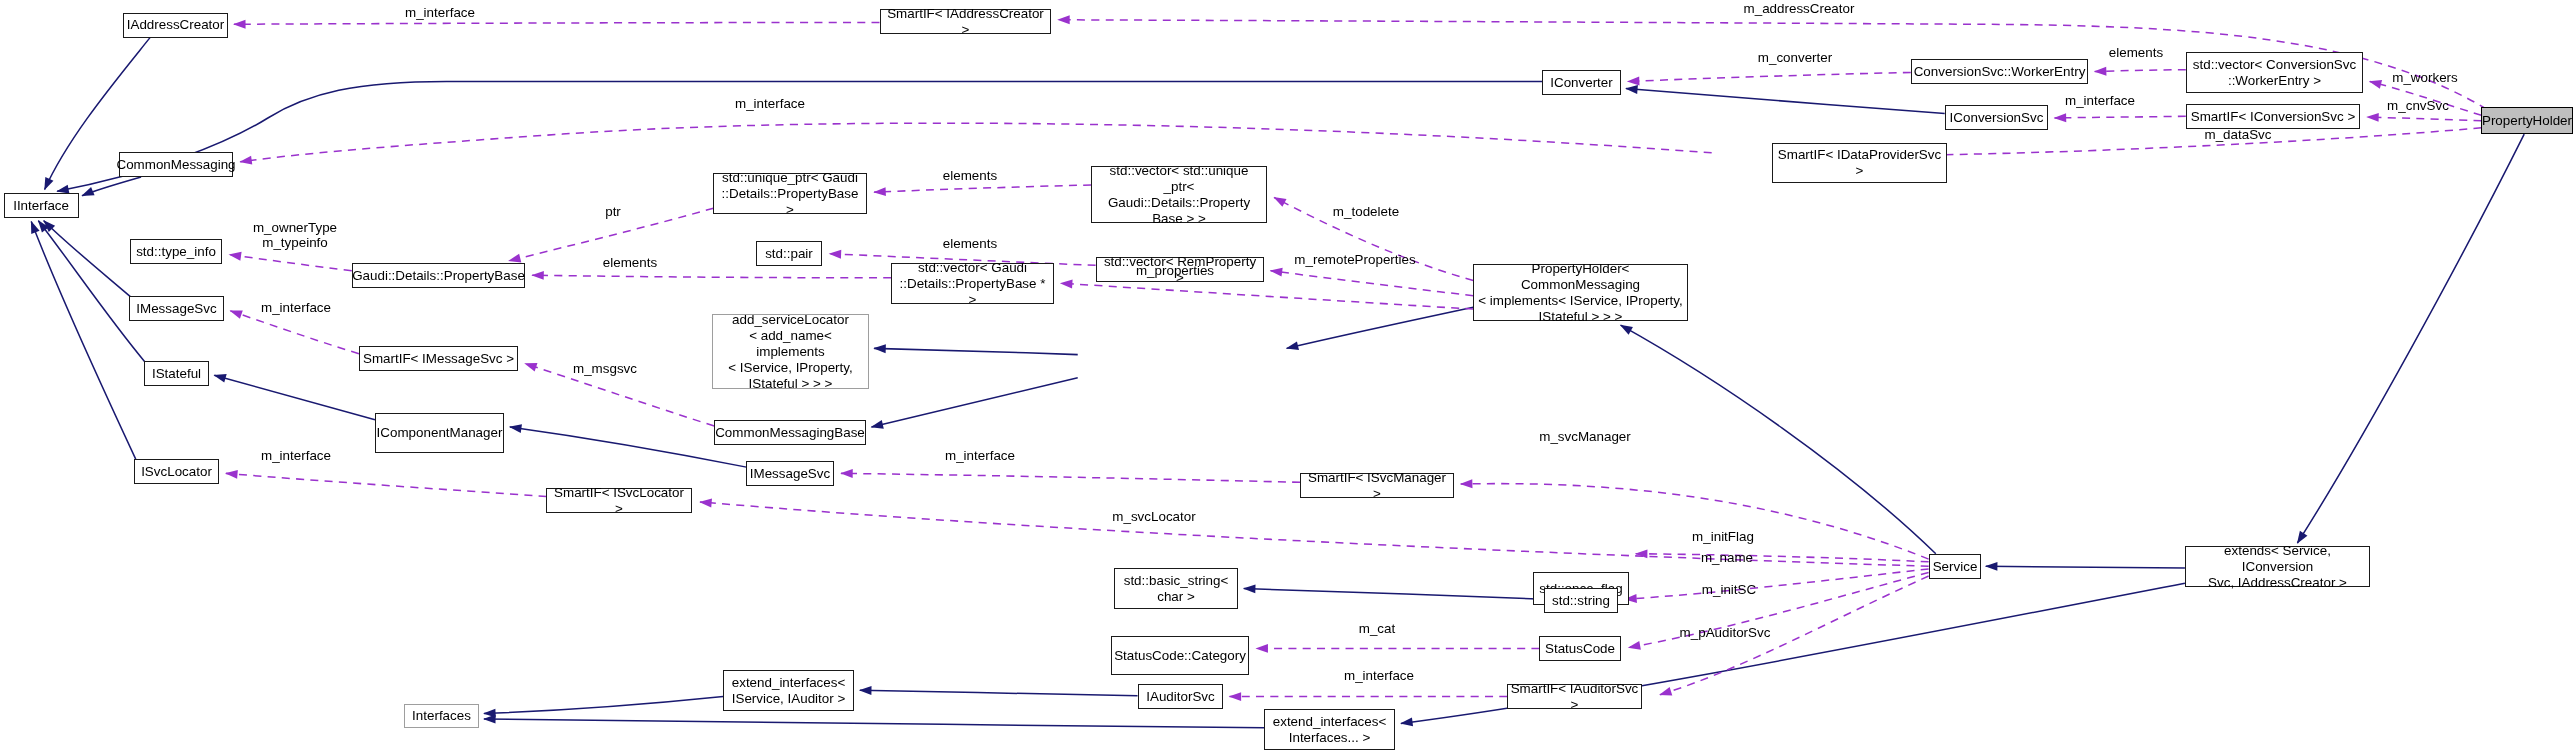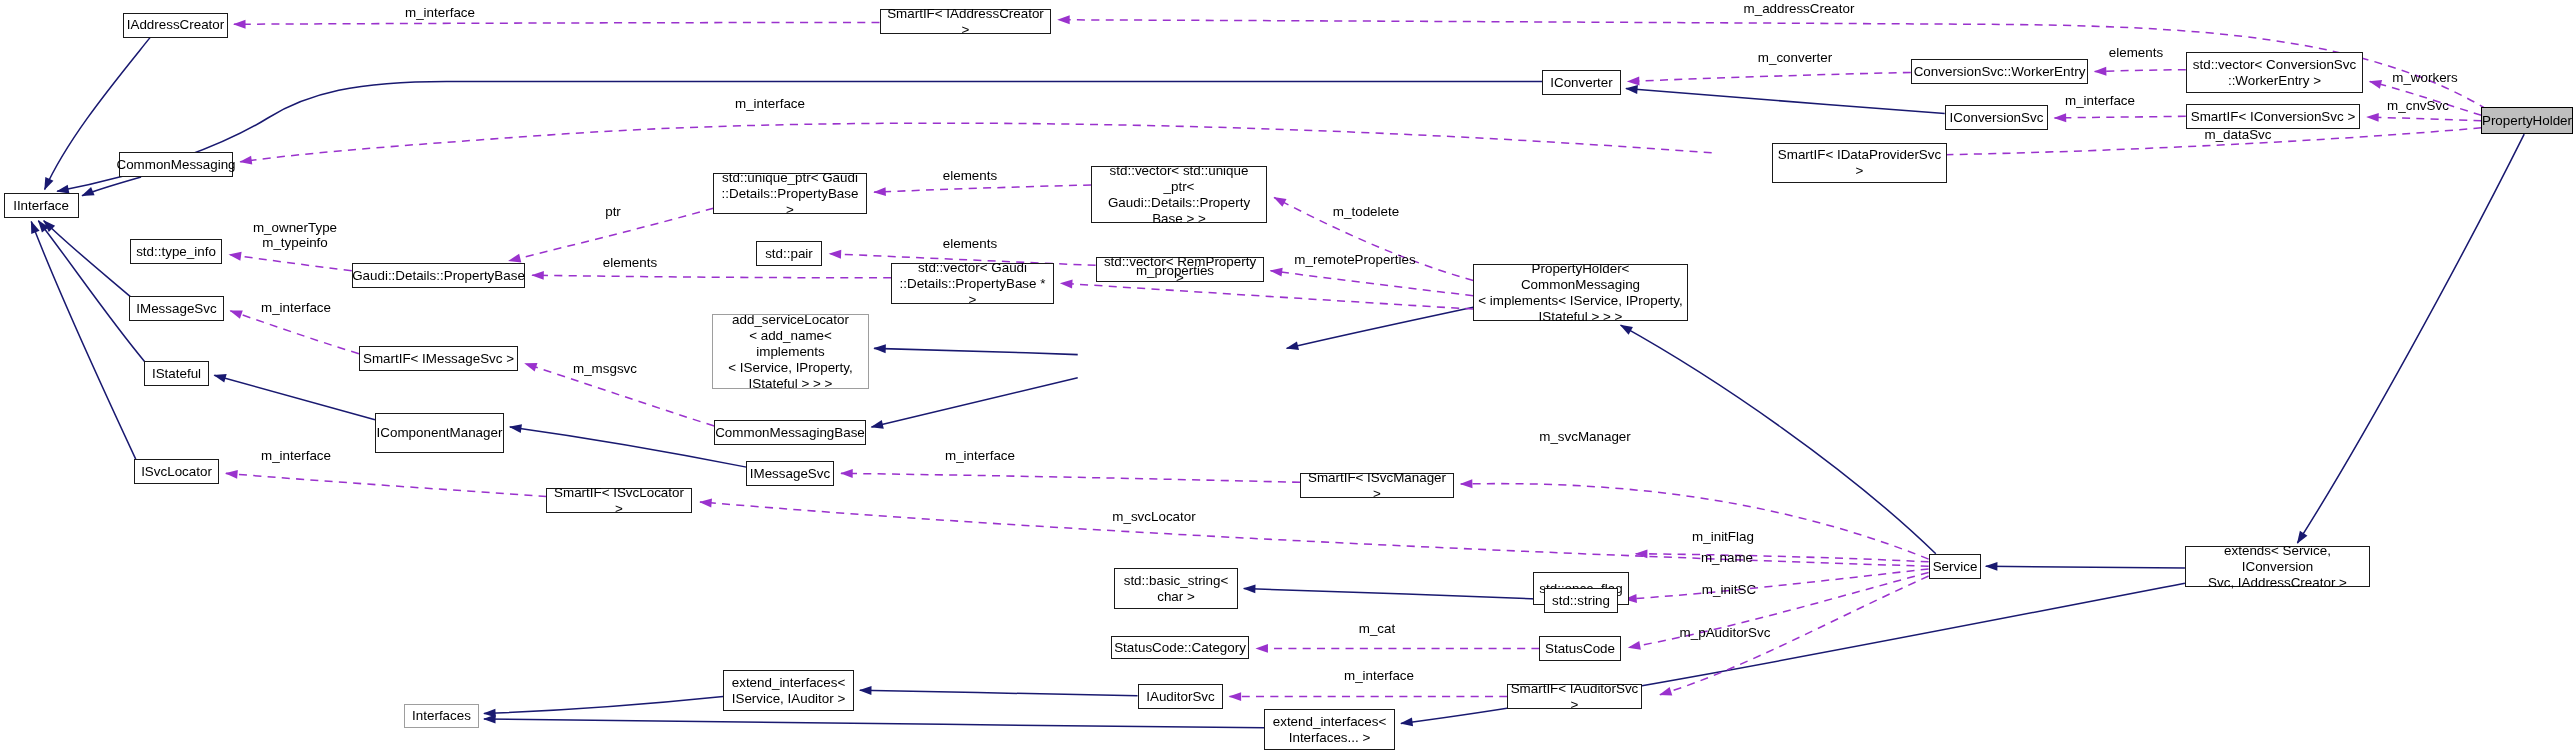--- a/index.html
+++ b/index.html
@@ -124,21 +124,21 @@
   <div class="node" style="left:1772px;top:143px;width:175px;height:40px">SmartIF&lt; IDataProviderSvc &gt;</div>
   <div class="node target" style="left:2481px;top:107px;width:92px;height:27px">PropertyHolder</div>
   <div class="node" style="left:1929px;top:554px;width:52px;height:25px">Service</div>
   <div class="node" style="left:2185px;top:546px;width:185px;height:41px">extends&lt; Service, IConversion
 Svc, IAddressCreator &gt;</div>
   <div class="node" style="left:1533px;top:572px;width:96px;height:33px">std::once_flag</div>
   <div class="node" style="left:1544px;top:588px;width:74px;height:25px">std::string</div>
   <div class="node" style="left:1114px;top:568px;width:124px;height:41px">std::basic_string&lt;
 char &gt;</div>
   <div class="node" style="left:1539px;top:636px;width:82px;height:25px">StatusCode</div>
-  <div class="node" style="left:1111px;top:636px;width:138px;height:23px">StatusCode::Category</div>
+  <div class="node" style="left:1111px;top:636px;width:138px;height:39px">StatusCode::Category</div>
   <div class="node" style="left:1138px;top:684px;width:85px;height:25px">IAuditorSvc</div>
   <div class="node" style="left:1507px;top:684px;width:135px;height:25px">SmartIF&lt; IAuditorSvc &gt;</div>
   <div class="node" style="left:723px;top:670px;width:131px;height:41px">extend_interfaces&lt;
 IService, IAuditor &gt;</div>
   <div class="node" style="left:1264px;top:709px;width:131px;height:41px">extend_interfaces&lt;
 Interfaces... &gt;</div>
 
   <div class="edge-label" style="left:440px;top:5.4px">m_interface</div>
   <div class="edge-label" style="left:1799px;top:0.9px">m_addressCreator</div>
   <div class="edge-label" style="left:1795px;top:50px">m_converter</div>

